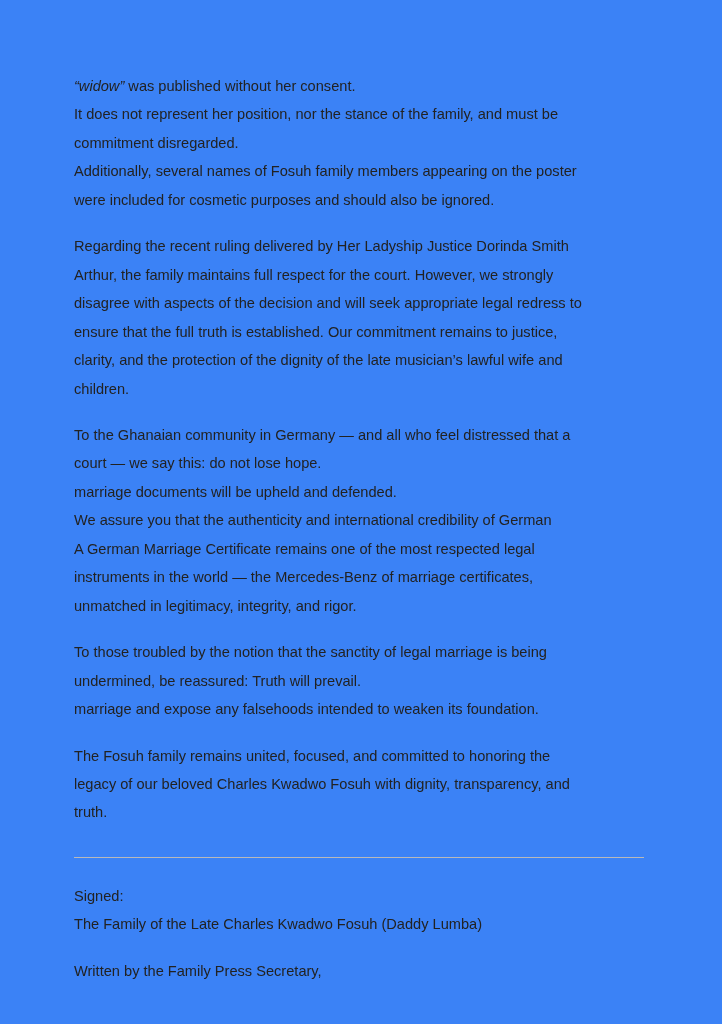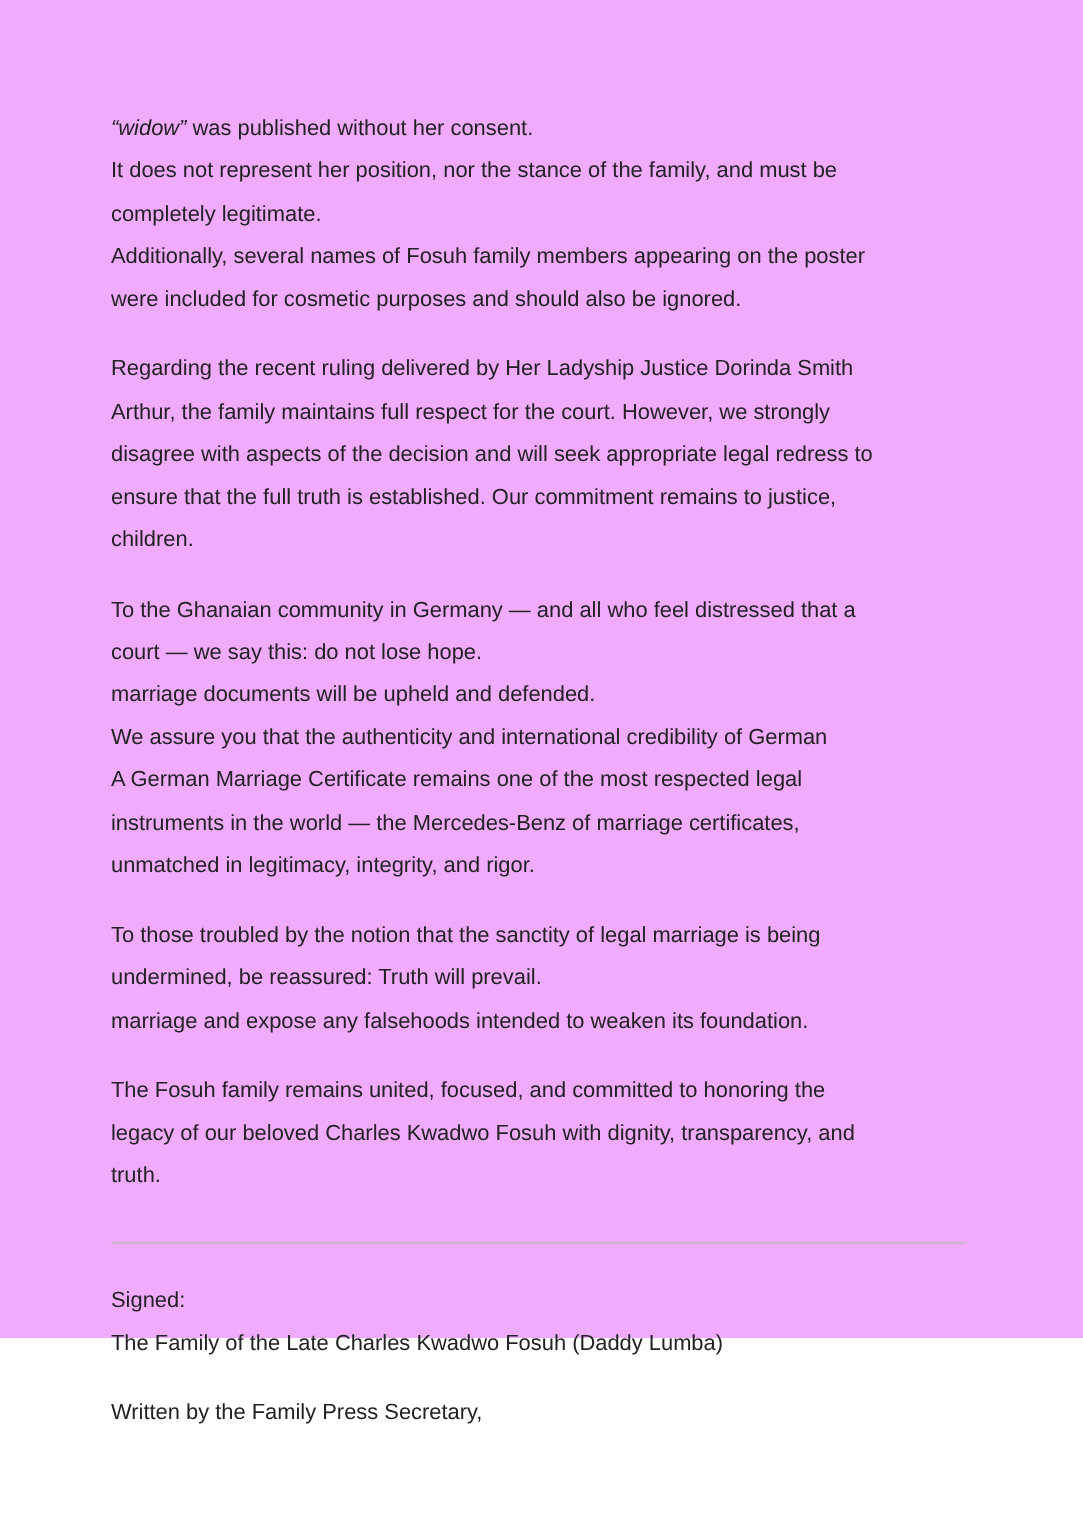--- a/index.html
+++ b/index.html
@@ -10,22 +10,22 @@
   body {
     width: 722px;
     height: 1024px;
     font-family: "Liberation Sans", sans-serif;
     color: #1a1a1a;
     -webkit-font-smoothing: antialiased;
   }
   .page {
     position: relative;
     width: 722px;
-    height: 892px;
-    background: #f0abfc;
+    height: 1024px;
+    background: #3b82f6;
     box-sizing: border-box;
     padding: 72px 78px 40px 74px;
   }
   .doc-body {
     font-size: 14.6px;
     line-height: 1.95;
     color: #222222;
   }
   .para {
     margin: 0 0 18px 0;
@@ -60,30 +60,31 @@
 </head>
 <body>
 
 <div class="page">
 
   <div class="doc-body">
 
     <p class="para">
       <span class="line"><span class="italic">“widow”</span><span> was published without her consent.</span></span>
       <span class="line">It does not represent her position, nor the stance of the family, and must be</span>
-      <span class="line">completely legitimate.</span>
+      <span class="line">commitment disregarded.</span>
       <span class="line">Additionally, several names of Fosuh family members appearing on the poster</span>
       <span class="line">were included for cosmetic purposes and should also be ignored.</span>
     </p>
 
     <p class="para">
       <span class="line">Regarding the recent ruling delivered by Her Ladyship Justice Dorinda Smith</span>
       <span class="line">Arthur, the family maintains full respect for the court. However, we strongly</span>
       <span class="line">disagree with aspects of the decision and will seek appropriate legal redress to</span>
       <span class="line">ensure that the full truth is established. Our commitment remains to justice,</span>
+      <span class="line">clarity, and the protection of the dignity of the late musician’s lawful wife and</span>
       <span class="line">children.</span>
     </p>
 
     <p class="para">
       <span class="line">To the Ghanaian community in Germany — and all who feel distressed that a</span>
       <span class="line">court — we say this: do not lose hope.</span>
       <span class="line">marriage documents will be upheld and defended.</span>
       <span class="line">We assure you that the authenticity and international credibility of German</span>
       <span class="line">A German Marriage Certificate remains one of the most respected legal</span>
       <span class="line">instruments in the world — the Mercedes-Benz of marriage certificates,</span>

